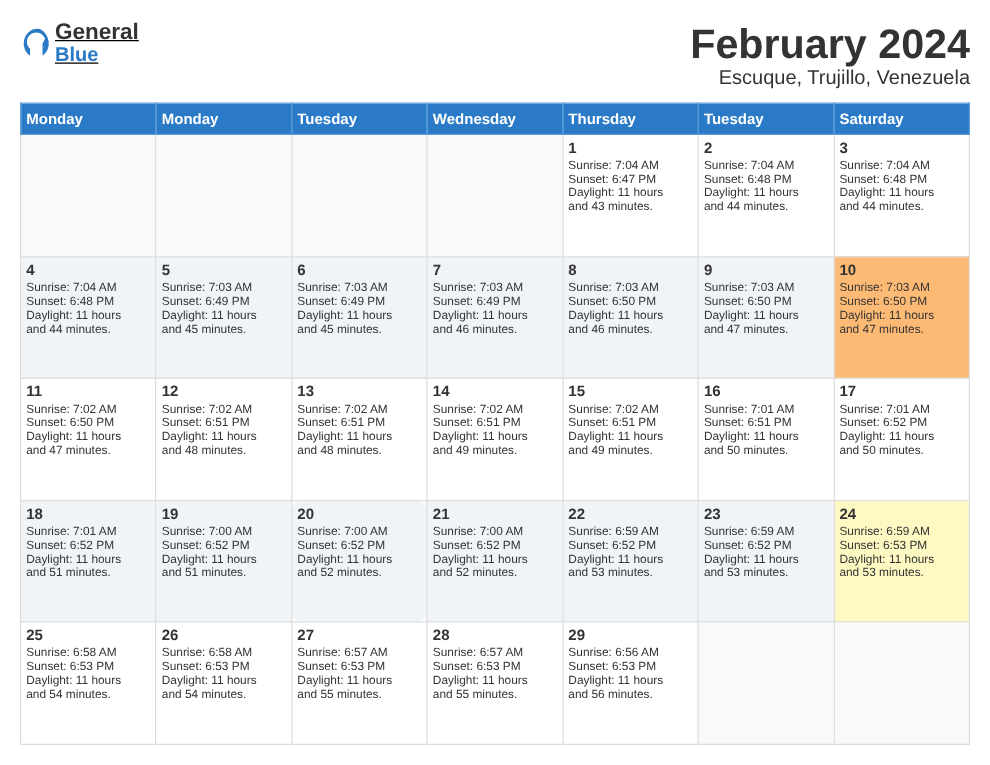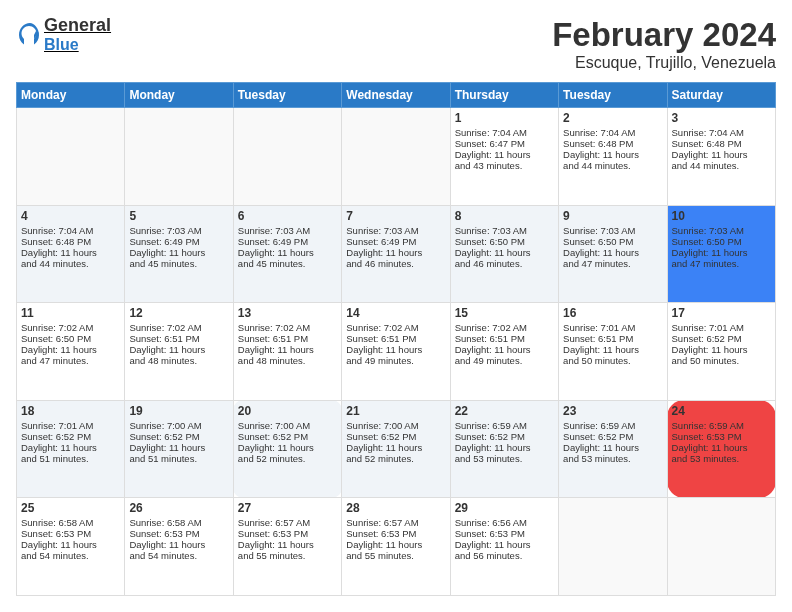--- a/index.html
+++ b/index.html
@@ -196,21 +196,21 @@
             <div>Daylight: 11 hours</div>
             <div>and 46 minutes.</div>
           </td>
           <td style="background: rgb(240, 244, 248);">
             <span class="day-num">9</span>
             <div>Sunrise: 7:03 AM</div>
             <div>Sunset: 6:50 PM</div>
             <div>Daylight: 11 hours</div>
             <div>and 47 minutes.</div>
           </td>
-          <td style="background: #3b82f6;">
+          <td style="background: #fdba74;">
             <span class="day-num">10</span>
             <div>Sunrise: 7:03 AM</div>
             <div>Sunset: 6:50 PM</div>
             <div>Daylight: 11 hours</div>
             <div>and 47 minutes.</div>
           </td>
         </tr>
         <tr>
           <td>
             <span class="day-num">11</span>
@@ -298,21 +298,21 @@
             <div>Daylight: 11 hours</div>
             <div>and 53 minutes.</div>
           </td>
           <td style="background: rgb(240, 244, 248);">
             <span class="day-num">23</span>
             <div>Sunrise: 6:59 AM</div>
             <div>Sunset: 6:52 PM</div>
             <div>Daylight: 11 hours</div>
             <div>and 53 minutes.</div>
           </td>
-          <td style="background: #ef4444; border-radius: 17px;">
+          <td style="background: #fef9c3;">
             <span class="day-num">24</span>
             <div>Sunrise: 6:59 AM</div>
             <div>Sunset: 6:53 PM</div>
             <div>Daylight: 11 hours</div>
             <div>and 53 minutes.</div>
           </td>
         </tr>
         <tr>
           <td>
             <span class="day-num">25</span>

